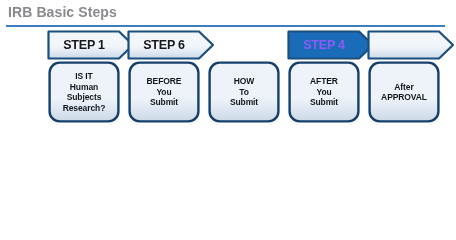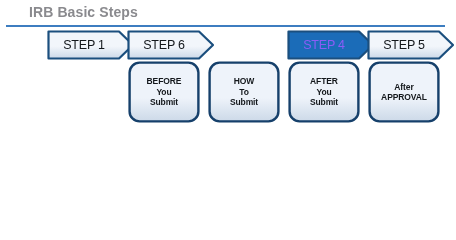--- a/index.html
+++ b/index.html
@@ -73,21 +73,21 @@
   .chev-label {
     position: absolute;
     left: 0;
     top: 0;
     width: 74px;
     height: 30px;
     display: flex;
     align-items: center;
     justify-content: center;
     font-size: 12.5px;
-    font-weight: normal;
+    font-weight: bold;
     color: #14181c;
     letter-spacing: -0.2px;
     white-space: nowrap;
     pointer-events: none;
   }
   .step.active .chev-label { color: #8b5cf6; }
 
   
   .body-wrap {
     position: absolute;
@@ -115,27 +115,40 @@
     pointer-events: none;
     padding: 0 3px;
     box-sizing: border-box;
   }
 </style>
 </head>
 <body>
 
 <div id="page">
 
-  <div id="header-title" style="color: rgb(138, 138, 142); margin-left: 21px;">IRB Basic Steps</div>
+  <div id="header-title" style="color: rgb(138, 138, 142);">IRB Basic Steps</div>
 
   <div id="header-rule" style="background: rgb(61, 125, 192);"></div>
 
   <div id="flow">
 
   <div class="step s0">
+        <div class="body-wrap">
+          <svg width="72" height="62" viewBox="0 0 72 62" xmlns="http://www.w3.org/2000/svg">
+            <defs>
+              <linearGradient id="bg0" x1="0" y1="0" x2="0" y2="1">
+                <stop offset="0%" stop-color="#eef3fa"></stop>
+                <stop offset="60%" stop-color="#eef3fa"></stop>
+                <stop offset="100%" stop-color="#ccd9e8"></stop>
+              </linearGradient>
+            </defs>
+            <rect x="1.6" y="1.6" width="68.8" height="58.8" rx="10" ry="10" fill="url(#bg0)" stroke="#16406b" stroke-width="2.4"></rect>
+          </svg>
+          <div class="body-label">IS IT<br>Human<br>Subjects<br>Research?</div>
+        </div>
         <div class="chev-wrap">
           <svg width="88" height="30" viewBox="0 0 88 30" xmlns="http://www.w3.org/2000/svg">
             <defs>
               <linearGradient id="cg0" x1="0" y1="0" x2="0" y2="1">
                 <stop offset="0%" stop-color="#f2f6fb"></stop>
                 <stop offset="55%" stop-color="#f2f6fb"></stop>
                 <stop offset="100%" stop-color="#ccd9e8"></stop>
               </linearGradient>
             </defs>
             <path d="M1.5 1.5 H 72 L 86 15 L 72 28.5 H 1.5 Z" fill="url(#cg0)" stroke="#1b4f7e" stroke-width="2.2" stroke-linejoin="round"></path>
@@ -232,18 +245,17 @@
           <svg width="88" height="30" viewBox="0 0 88 30" xmlns="http://www.w3.org/2000/svg">
             <defs>
               <linearGradient id="cg4" x1="0" y1="0" x2="0" y2="1">
                 <stop offset="0%" stop-color="#f2f6fb"></stop>
                 <stop offset="55%" stop-color="#f2f6fb"></stop>
                 <stop offset="100%" stop-color="#ccd9e8"></stop>
               </linearGradient>
             </defs>
             <path d="M1.5 1.5 H 72 L 86 15 L 72 28.5 H 1.5 Z" fill="url(#cg4)" stroke="#1b4f7e" stroke-width="2.2" stroke-linejoin="round"></path>
           </svg>
-          <div class="chev-label">STEP 5</div>
         </div>
       </div>
     </div>
 
 </div>
 
 </body></html>

